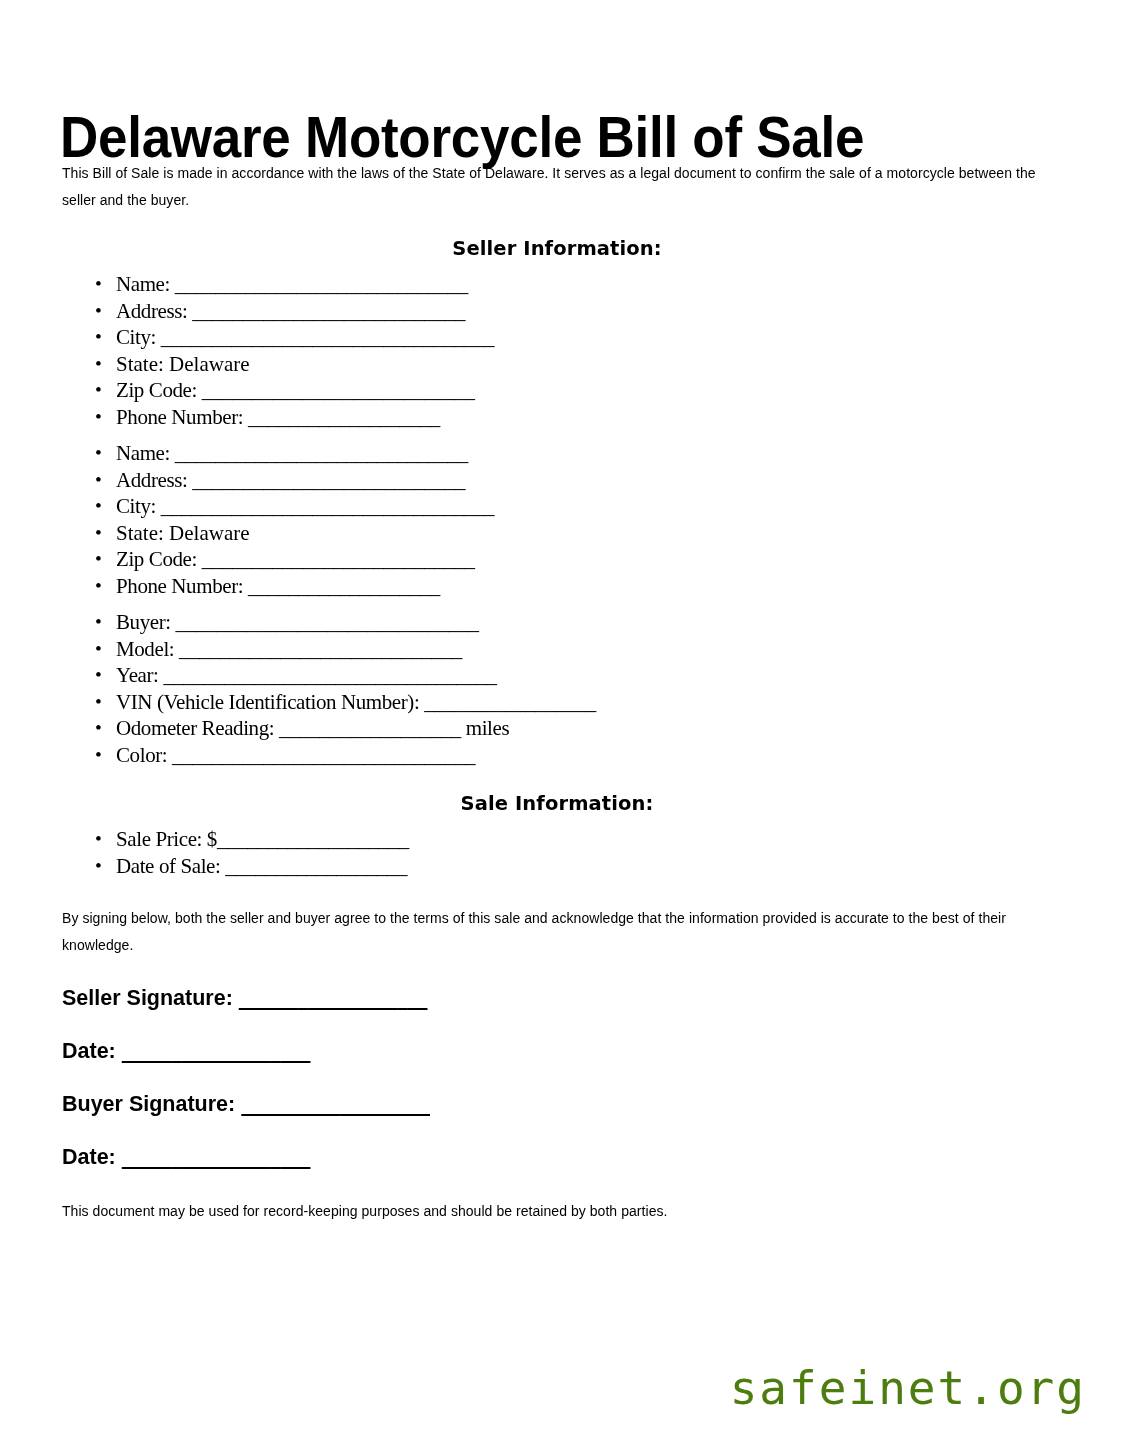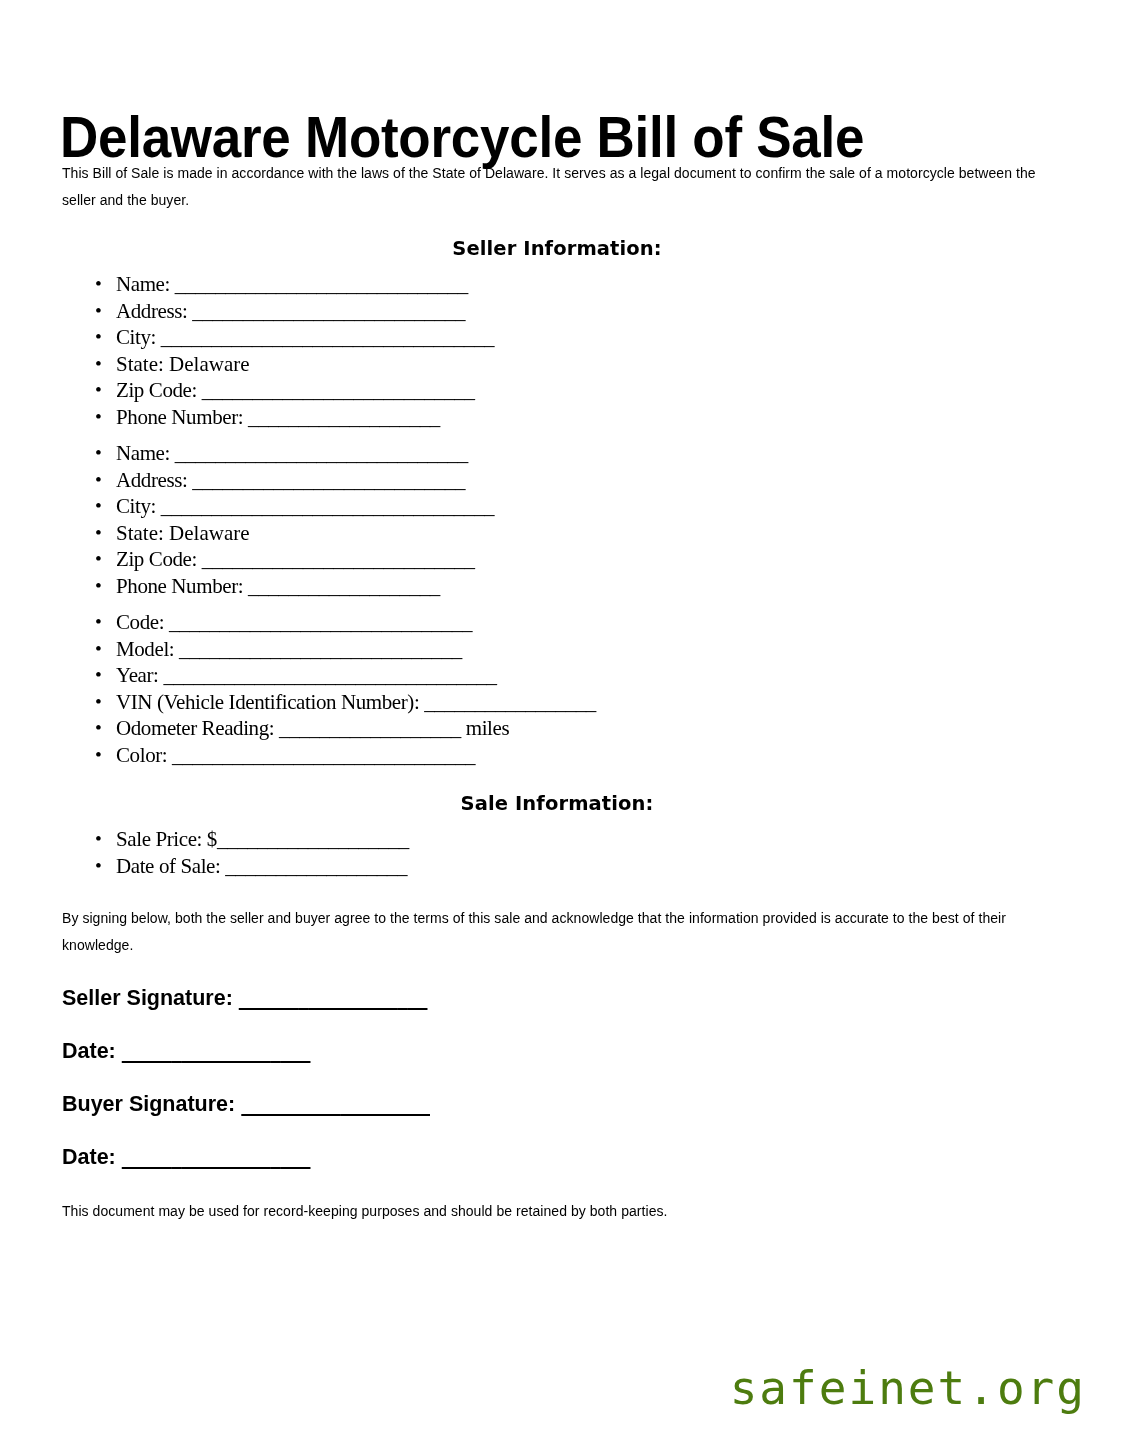--- a/index.html
+++ b/index.html
@@ -155,21 +155,21 @@
     <ul class="field-list">
       <li><span class="blank">Name: _____________________________</span></li>
       <li><span class="blank">Address: ___________________________</span></li>
       <li><span class="blank">City: _________________________________</span></li>
       <li><span>State: Delaware</span></li>
       <li><span class="blank">Zip Code: ___________________________</span></li>
       <li><span class="blank">Phone Number: ___________________</span></li>
     </ul>
 
     <ul class="field-list">
-      <li><span class="blank">Code: ______________________________</span></li>
+      <li><span class="blank">Buyer: ______________________________</span></li>
       <li><span class="blank">Model: ____________________________</span></li>
       <li><span class="blank">Year: _________________________________</span></li>
       <li><span class="blank">VIN (Vehicle Identification Number): _________________</span></li>
       <li><span class="blank">Odometer Reading: __________________ miles</span></li>
       <li><span class="blank">Color: ______________________________</span></li>
     </ul>
 
     <h2 class="section-heading">Sale Information:</h2>
     <ul class="field-list">
       <li><span class="blank">Sale Price: $___________________</span></li>

